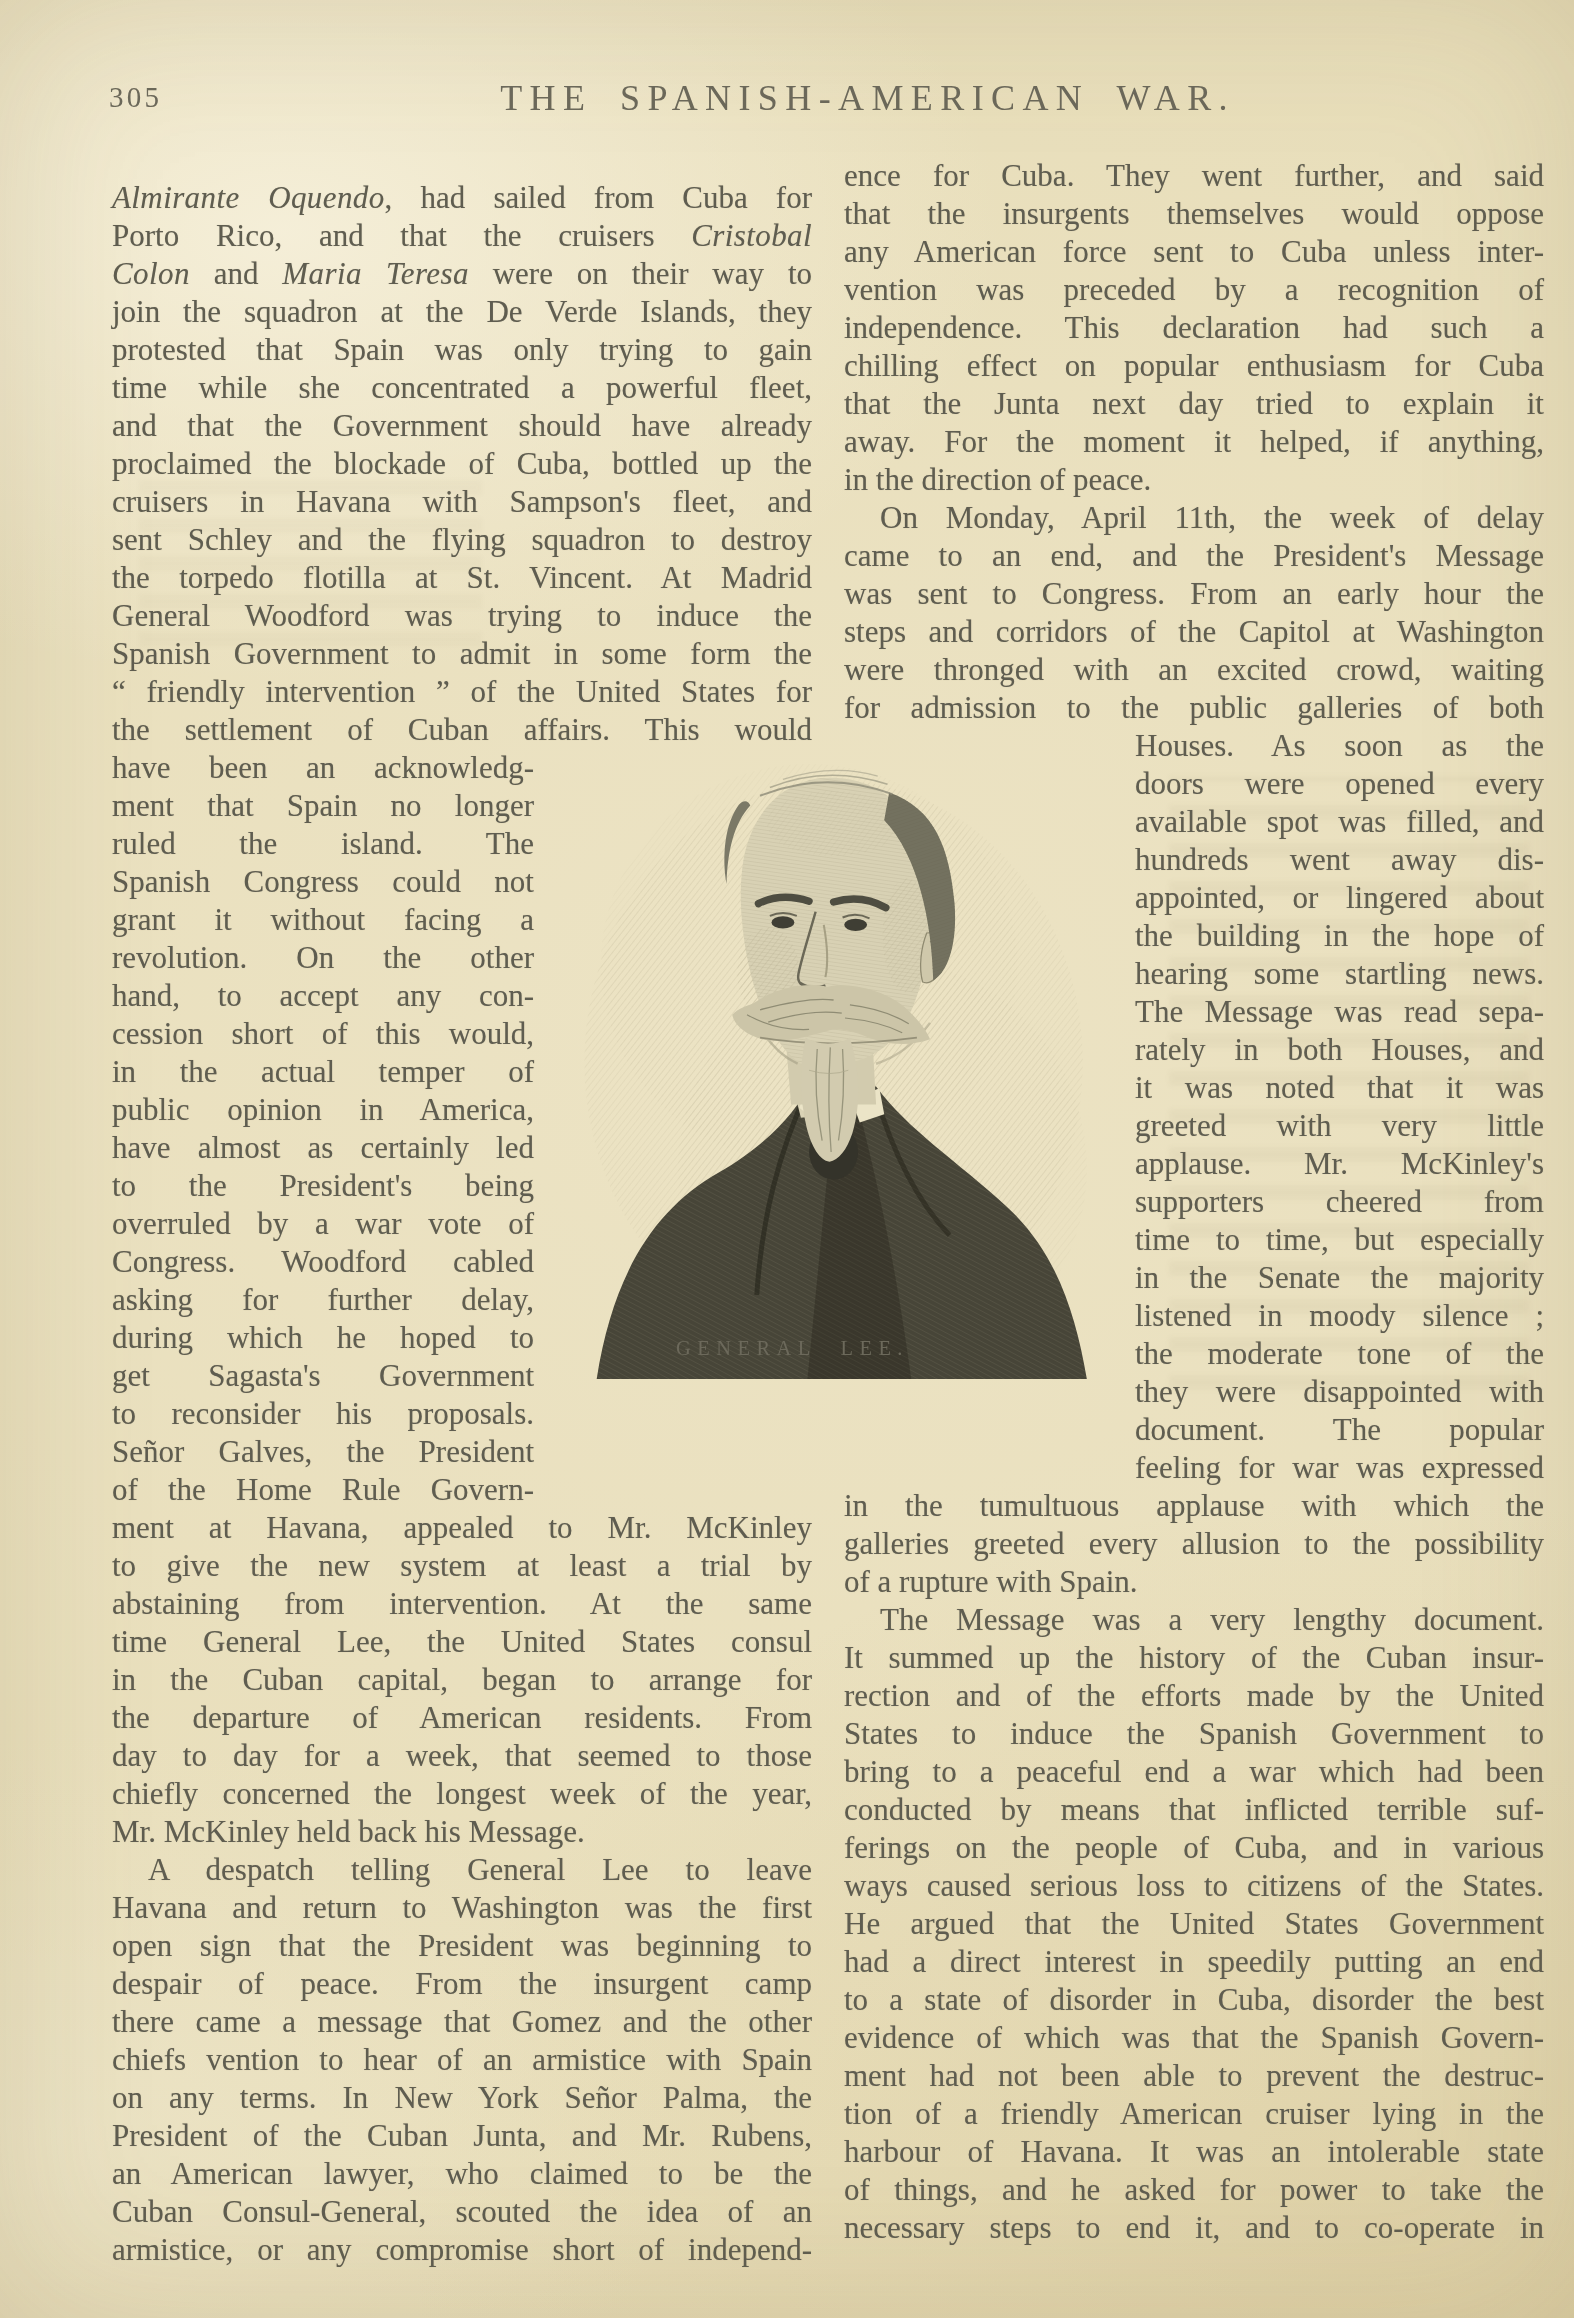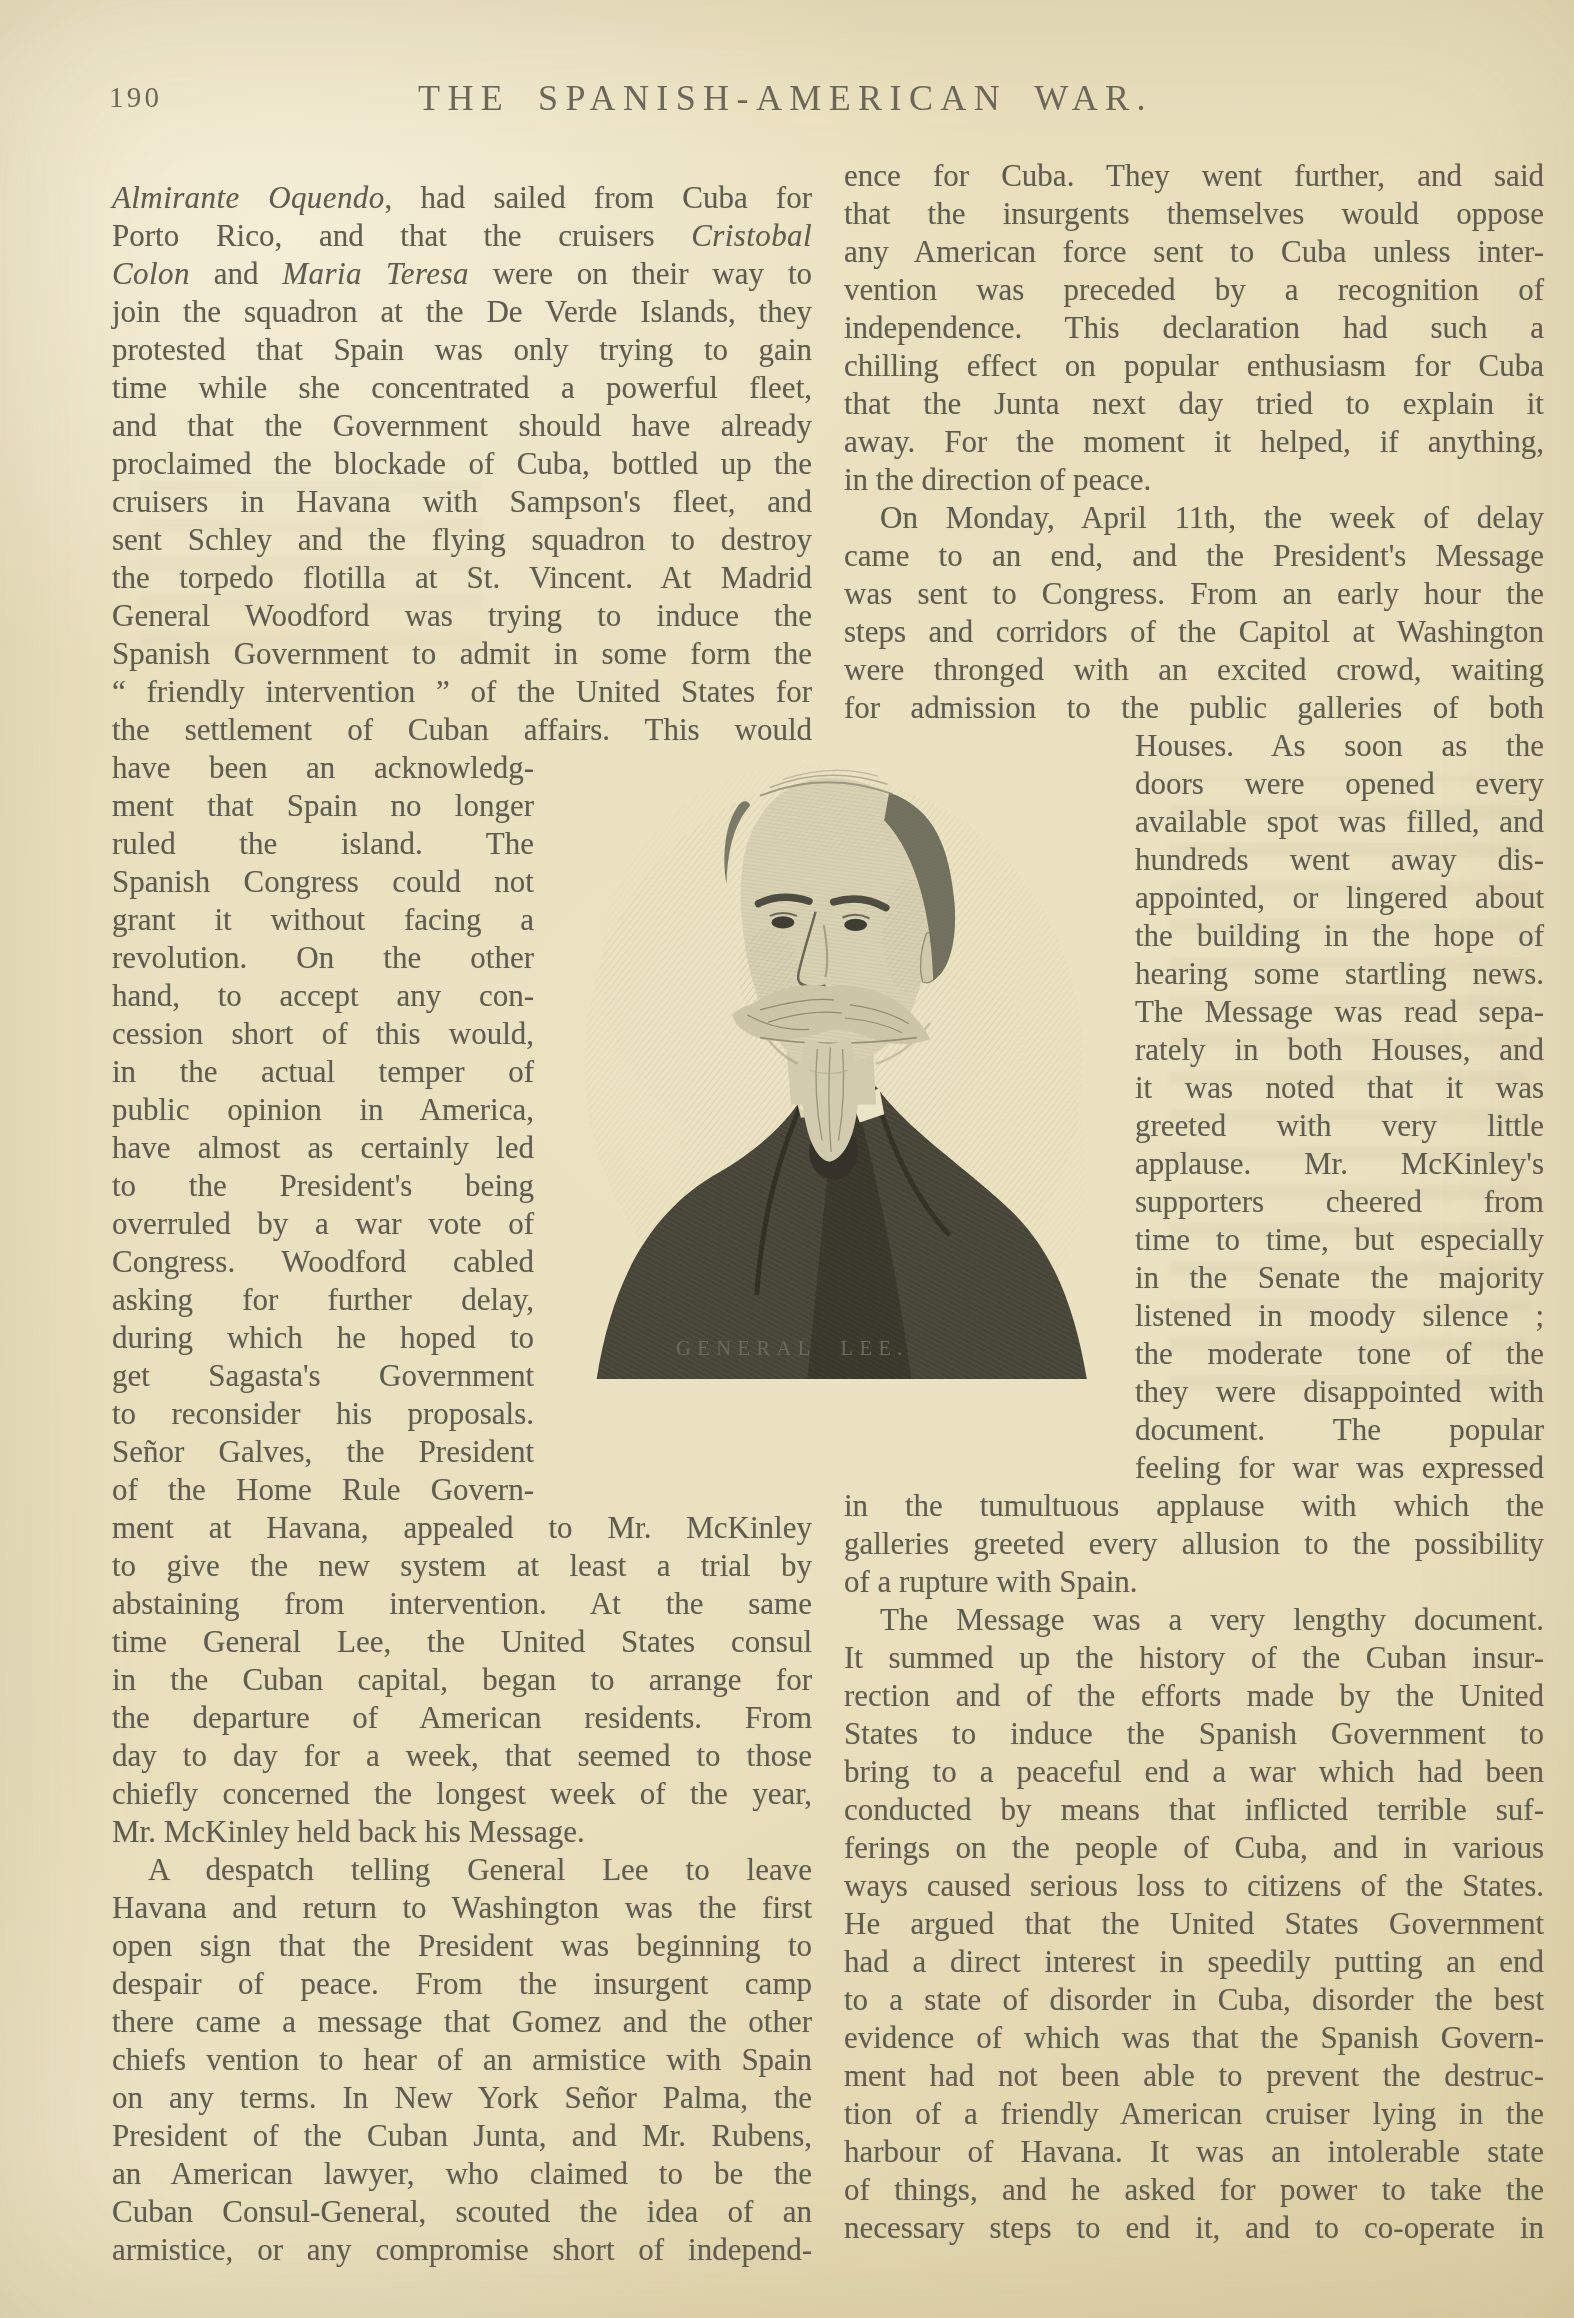--- a/index.html
+++ b/index.html
@@ -15,21 +15,21 @@
       radial-gradient(2125px 1635px at 50% 45%, #ece3c4 0%, #e8deba 70%, #e2d5ad 100%);
     font-family:"Liberation Serif","DejaVu Serif",serif;
     color:var(--ink,#5f5d50);
   }
   body::after{
     content:"";position:absolute;inset:0;pointer-events:none;
     box-shadow:inset 0 0 163px rgba(120,100,55,.16);
   }
   .hdr{position:absolute;white-space:nowrap;color:var(--ink_light,#6e6b5d);}
   #page-number{left:109px;top:81px;font-size:29px;letter-spacing:3.3px;}
-  #title{left:418px;top:77px;width:817px;text-align:left;font-size:36px;
+  #title{left:418px;top:77px;width:817px;text-align:right;font-size:36px;
          letter-spacing:7.4px;word-spacing:11.4px;white-space:nowrap;}
   .col{position:absolute;top:157px;width:700px;}
   #col-left{left:112px;margin-top:22px;}
   #col-right{left:844px;}
   .line{
     height:38px;line-height:38px;font-size:31px;
     text-align:justify;text-align-last:justify;
     text-shadow:0 0 0.8px rgba(92,88,72,.35);
   }
   .line.full{width:100%;}
@@ -43,21 +43,21 @@
            font-size:20.4px;letter-spacing:6.5px;word-spacing:13px;color:var(--ink_light,#6e6b5d);}
   .ghost{position:absolute;pointer-events:none;opacity:.05;
     background:repeating-linear-gradient(0deg, transparent 0 23px, #7a7050 23px 38px);
     filter:blur(2.5px);}
   #ghost-right{left:1169px;top:776px;width:360px;height:637px;}
   #ghost-left{left:139px;top:458px;width:343px;height:212px;opacity:.035;}
 </style>
 </head>
 <body>
 
-<div id="page-number" class="hdr">190</div>
+<div id="page-number" class="hdr">305</div>
 <div id="title" class="hdr">THE SPANISH-AMERICAN WAR.</div>
 
 <div id="ghost-left" class="ghost"></div>
 <div id="ghost-right" class="ghost"></div>
 
 <div id="col-left" class="col">
     <div class="line full"><i>Almirante Oquendo</i>, had sailed from Cuba for</div>
     <div class="line full">Porto Rico, and that the cruisers <i>Cristobal</i></div>
     <div class="line full"><i>Colon</i> and <i>Maria Teresa</i> were on their way to</div>
     <div class="line full">join the squadron at the De Verde Islands, they</div>

